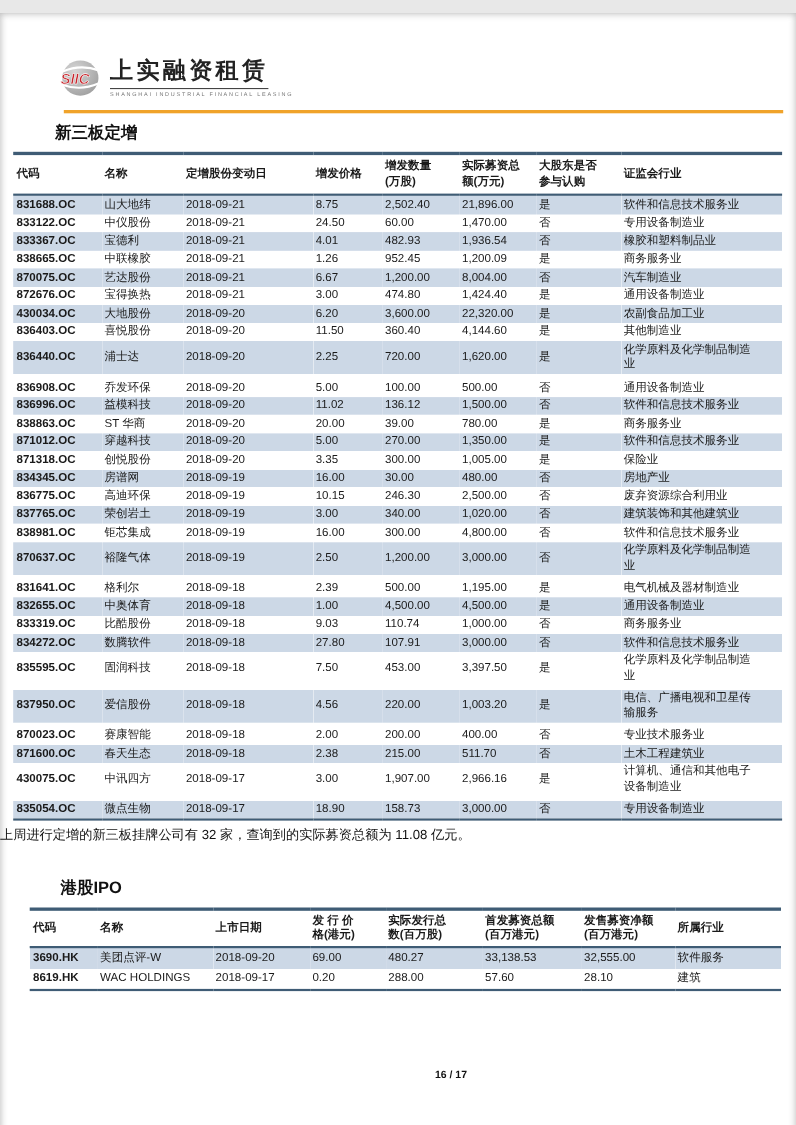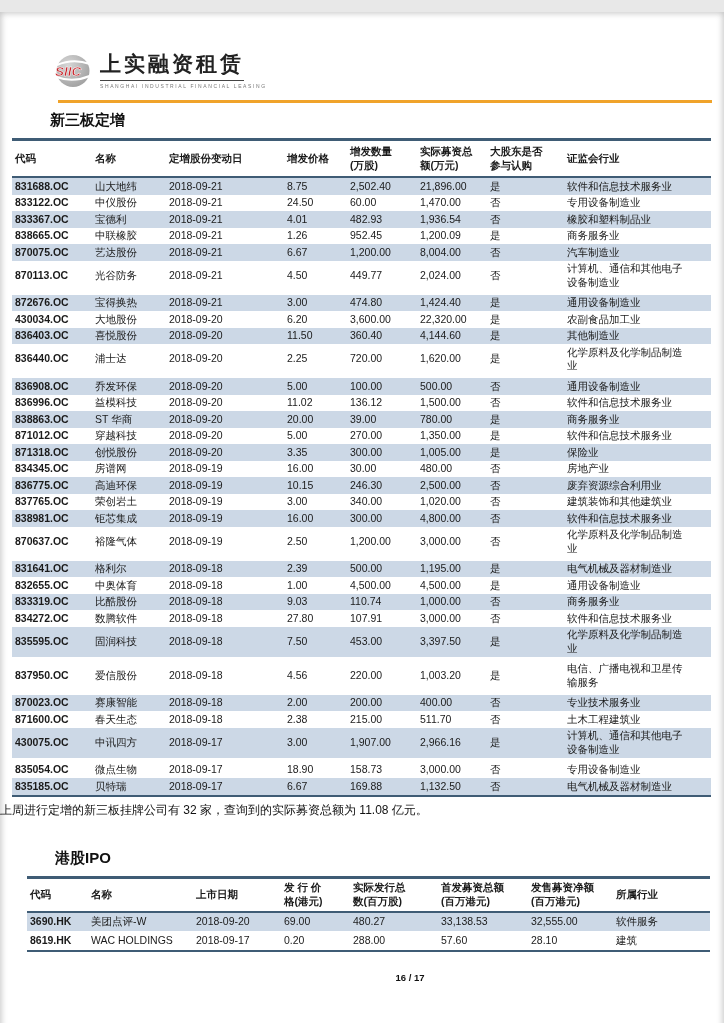--- a/index.html
+++ b/index.html
@@ -152,30 +152,20 @@
         <tr>
           <td>870075.OC</td>
           <td>艺达股份</td>
           <td>2018-09-21</td>
           <td>6.67</td>
           <td>1,200.00</td>
           <td>8,004.00</td>
           <td>否</td>
           <td>汽车制造业</td>
         </tr>
-        <tr class="gap-after">
-          <td>870113.OC</td>
-          <td>光谷防务</td>
-          <td>2018-09-21</td>
-          <td>4.50</td>
-          <td>449.77</td>
-          <td>2,024.00</td>
-          <td>否</td>
-          <td>计算机、通信和其他电子设备制造业</td>
-        </tr>
         <tr>
           <td>872676.OC</td>
           <td>宝得换热</td>
           <td>2018-09-21</td>
           <td>3.00</td>
           <td>474.80</td>
           <td>1,424.40</td>
           <td>是</td>
           <td>通用设备制造业</td>
         </tr>
@@ -401,30 +391,20 @@
         </tr>
         <tr>
           <td>835054.OC</td>
           <td>微点生物</td>
           <td>2018-09-17</td>
           <td>18.90</td>
           <td>158.73</td>
           <td>3,000.00</td>
           <td>否</td>
           <td>专用设备制造业</td>
-        </tr>
-        <tr>
-          <td>835185.OC</td>
-          <td>贝特瑞</td>
-          <td>2018-09-17</td>
-          <td>6.67</td>
-          <td>169.88</td>
-          <td>1,132.50</td>
-          <td>否</td>
-          <td>电气机械及器材制造业</td>
         </tr>
       </tbody>
   </table>
 
   <div class="summary-line">上周进行定增的新三板挂牌公司有 32 家，查询到的实际募资总额为 11.08 亿元。</div>
 
   <h2 class="section-title">港股IPO</h2>
 
   <table class="data-table hk-table" data-table="hk_ipo_section">
     <colgroup>

